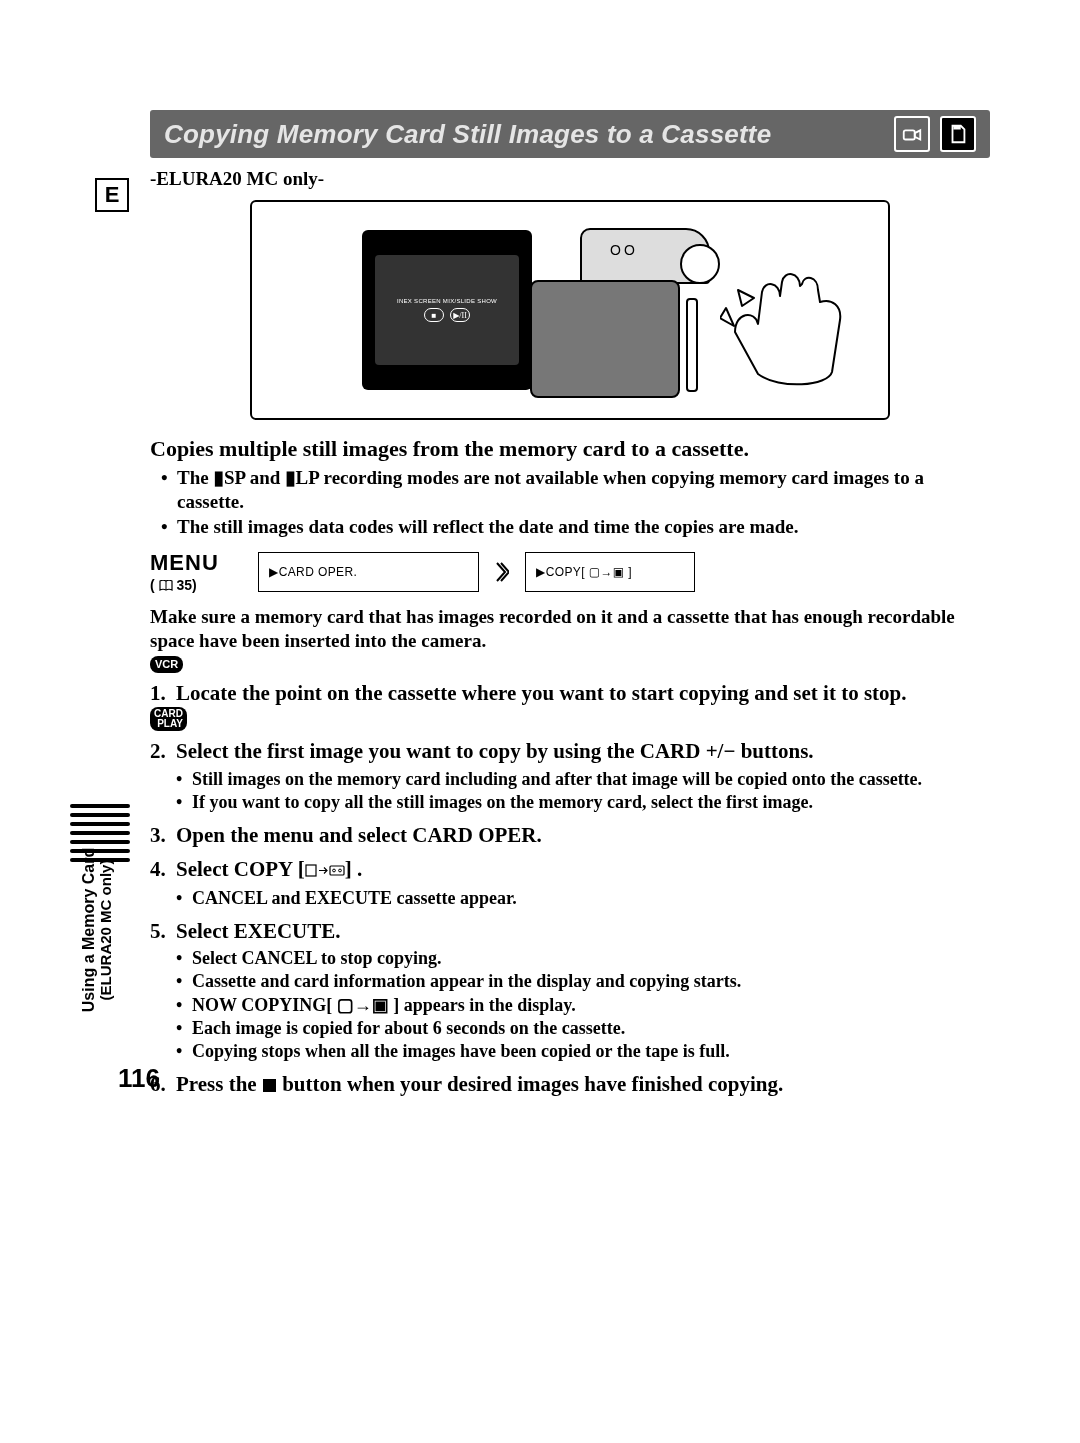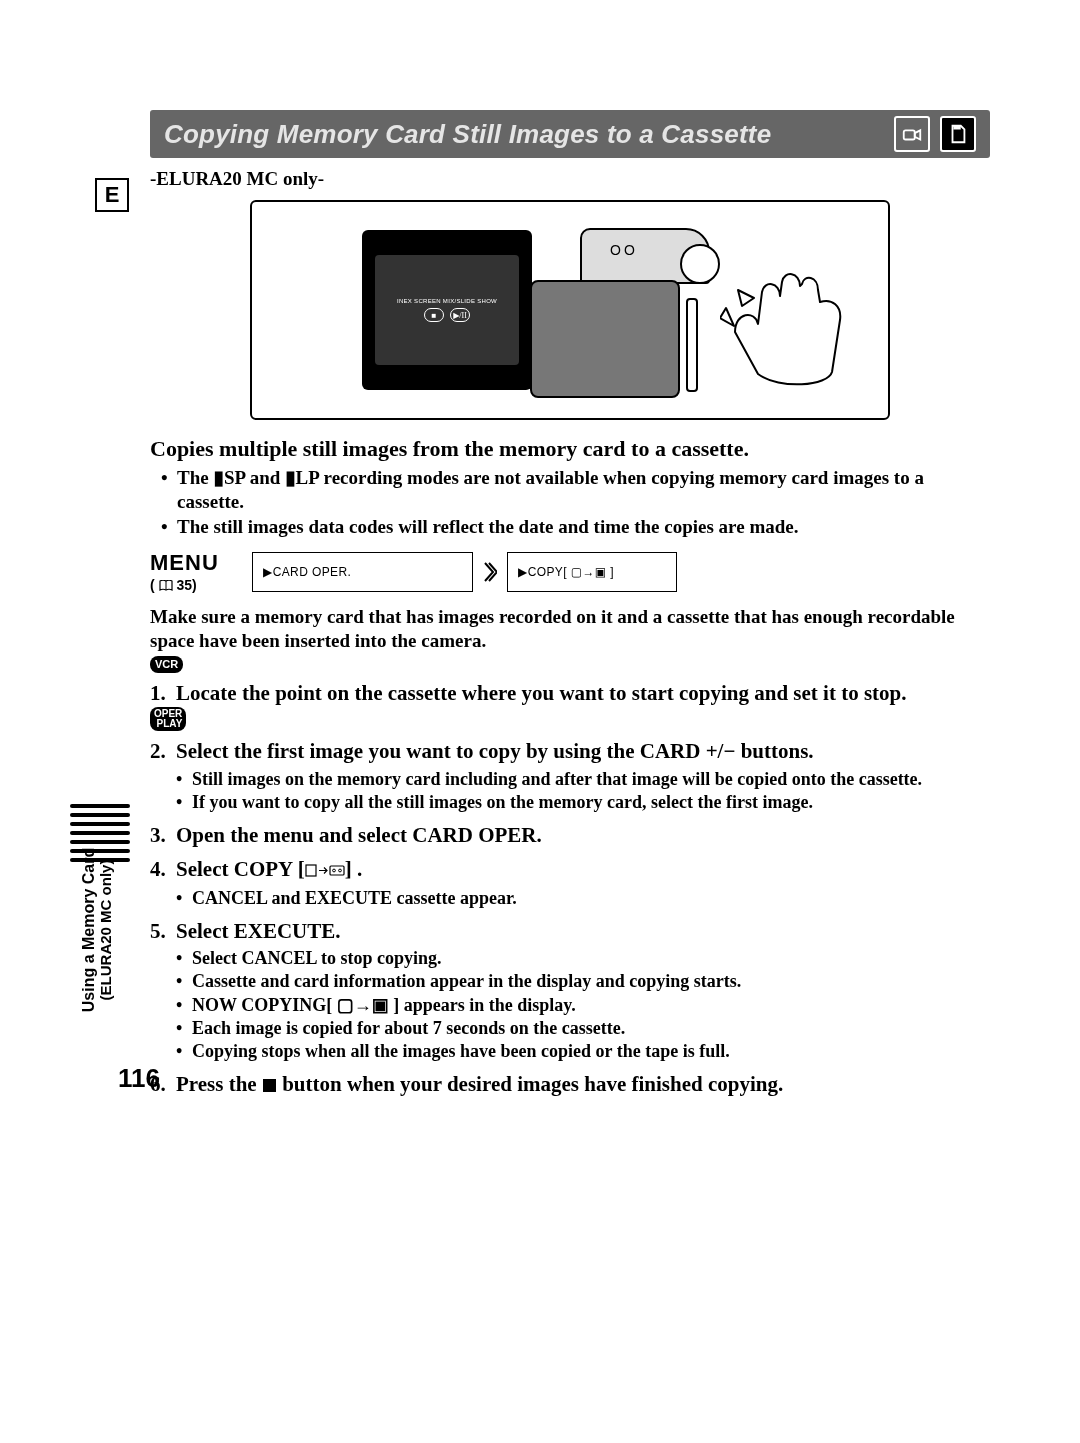--- a/index.html
+++ b/index.html
@@ -28,21 +28,21 @@
   .illus .body .top { position:absolute; left:50px; top:8px; width:130px; height:56px; border:2px solid #000; border-radius:10px 24px 4px 4px; background:#ddd; }
   .illus .body .lens { position:absolute; left:150px; top:24px; width:40px; height:40px; border:2px solid #000; border-radius:50%; background:#fff; }
   .illus .body .oo { position:absolute; left:80px; top:22px; font-family:Arial; font-size:14px; letter-spacing:3px; }
   .illus .body .slot { position:absolute; left:156px; top:78px; width:12px; height:94px; border:2px solid #000; border-radius:4px; background:#fff; }
   .illus .hand { position:absolute; right:28px; top:60px; width:140px; height:130px; }
   .illus .hand svg { width:100%; height:100%; }
   .para { font-size:22px; font-weight:700; margin-top:15px; line-height:1.3; }
   .bullets { margin-top:2px; padding-left:13px; }
   .bullets li { font-size:19px; font-weight:700; line-height:1.3; list-style: none; position:relative; padding-left:14px; }
   .bullets li::before { content:"•"; position:absolute; left:-2px; top:0; }
-  .menu-row { display:flex; align-items:center; gap:6px; margin-top:10px; }
+  .menu-row { display:flex; align-items:center; gap:12px; margin-top:10px; }
   .menu-label { font-family: Arial, Helvetica, sans-serif; font-weight:900; font-size:22px; letter-spacing:1px; }
   .menu-sub { font-family:Arial; font-size:14px; font-weight:700; margin-top:1px; }
   .menu-box { height:40px; border:1.5px solid #000; display:flex; align-items:center; padding:0 10px; font-family:Arial; font-size:12px; letter-spacing:0.4px; }
   .arrow-box { width:22px; height:40px; display:flex; align-items:center; justify-content:center; }
   .arrow-box svg { width:14px; height:22px; }
   .note { font-size:19px; font-weight:700; margin-top:10px; line-height:1.3; }
   .mode-badge { display:inline-block; background:#000; color:#fff; font-family:Arial; font-weight:700; font-size:11px; padding:3px 5px; border-radius:8px; line-height:1; margin-top:0;text-align:right; }
   .mode-badge.small { font-size:10px; padding:2px 4px; }
   ol.steps { counter-reset: step; margin-top:6px; }
   ol.steps > li { list-style:none; position:relative; padding-left:26px; font-size:21px; font-weight:700; line-height:1.35; margin-top:6px; }
@@ -152,21 +152,21 @@
   </div>
 
   <p class="note">Make sure a memory card that has images recorded on it and a cassette that has enough recordable space have been inserted into the camera.</p>
 
   <span class="mode-badge">VCR</span>
 
   <ol class="steps">
     <li>Locate the point on the cassette where you want to start copying and set it to stop.</li>
   </ol>
 
-  <span class="mode-badge small" style="white-space:pre;">OPER
+  <span class="mode-badge small" style="white-space:pre;">CARD
 PLAY</span>
 
   <ol class="steps" style="counter-reset: step 1;">
     <li>
       <span>Select the first image you want to copy by using the CARD +/− buttons.</span>
       <ul class="sub-bullets">
         <li>Still images on the memory card including and after that image will be copied onto the cassette.</li>
         <li>If you want to copy all the still images on the memory card, select the first image.</li>
       </ul>
     </li>
@@ -182,21 +182,21 @@
       <ul class="sub-bullets">
         <li>CANCEL and EXECUTE cassette appear.</li>
       </ul>
     </li>
     <li>
       <span>Select EXECUTE.</span>
       <ul class="sub-bullets">
         <li>Select CANCEL to stop copying.</li>
         <li>Cassette and card information appear in the display and copying starts.</li>
         <li>NOW COPYING[ ▢→▣ ]     appears in the display.</li>
-        <li>Each image is copied for about 7 seconds on the cassette.</li>
+        <li>Each image is copied for about 6 seconds on the cassette.</li>
         <li>Copying stops when all the images have been copied or the tape is full.</li>
       </ul>
     </li>
     <li>
       <span>Press the </span><span class="inline-icon"><svg width="15" height="15" viewBox="0 0 15 15">
             <rect x="1" y="1" width="13" height="13" fill="#000"></rect>
           </svg></span><span> button when your desired images have finished copying.</span>
     </li>
   </ol>
 

